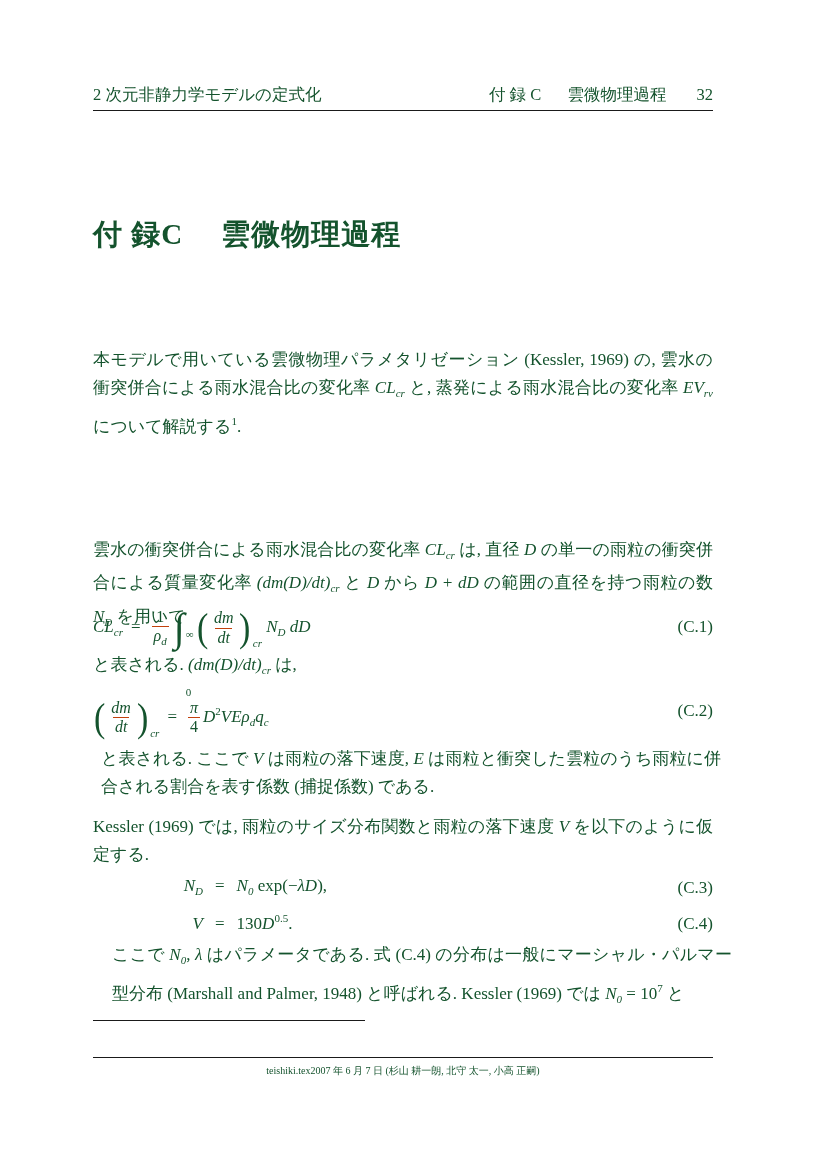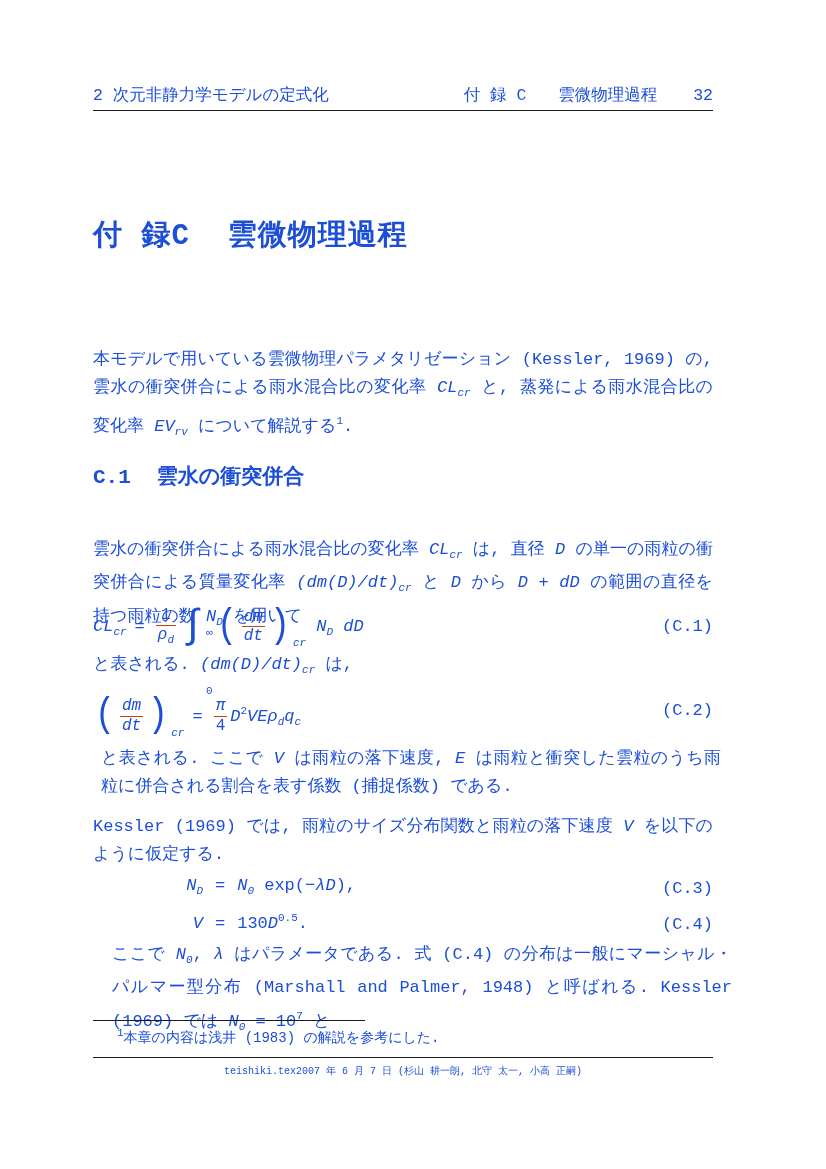--- a/index.html
+++ b/index.html
@@ -1,18 +1,18 @@
 <!DOCTYPE html>
 <html><head>
 <meta charset="utf-8">
 <style>
   html,body { margin:0; padding:0; background:#ffffff; }
   .page {
     position:relative; width:826px; height:1169px; background:#ffffff;
-    font-family:Liberation Mono, monospace; color:#1d4ed8; overflow:hidden;
+    font-family:Liberation Serif, serif; color:#14532d; overflow:hidden;
   }
   .block { position:absolute; left:93px; width:620px; }
 
   
   .hdr { top:84px; display:flex; justify-content:space-between; align-items:baseline;
          font-size:16.5px; }
   .hdr-right span { display:inline-block; }
   .hdr-gap1 { margin-left:22px; }
   .hdr-gap2 { margin-left:26px; }
   .rule { position:absolute; left:93px; width:620px; border-top:1.2px solid #1a1a1a; height:0; }
@@ -93,23 +93,20 @@
   <div class="rule hdr-rule"></div>
 
   <h1 class="block chapter">
     <span>付 録C</span><span class="tgap">雲微物理過程</span>
   </h1>
 
   <p class="block body-p p1">
     <span>本モデルで用いている雲微物理パラメタリゼーション (Kessler, 1969) の, 雲水の衝突併合による雨水混合比の変化率 </span><span class="m">CL</span><sub class="msub">cr</sub><span> と, 蒸発による雨水混合比の変化率 </span><span class="m">EV</span><sub class="msub">rv</sub><span> について解説する</span><sup>1</sup><span>.</span>
   </p>
 
-  <h2 class="block sec">
-    <span>C.1</span><span class="sgap">雲水の衝突併合</span>
-  </h2>
 
   <p class="block body-p p2">
     <span>雲水の衝突併合による雨水混合比の変化率 </span><span class="m">CL</span><sub class="msub">cr</sub><span> は, 直径 </span><span class="m">D</span><span> の単一の雨粒の衝突併合による質量変化率 </span><span class="m">(dm(D)/dt)</span><sub class="msub">cr</sub><span> と </span><span class="m">D</span><span> から </span><span class="m">D + dD</span><span> の範囲の直径を持つ雨粒の数 </span><span class="m">N</span><sub class="msub">D</sub><span> を用いて</span>
   </p>
 
   <div class="block eq eq1">
     <span class="m">CL</span><sub class="msub">cr</sub><span class="rel">=</span><span class="frac">
         <span class="num">1</span>
         <span class="den"><span class="m">ρ</span><sub class="msub">d</sub></span>
       </span><span class="intwrap">
@@ -161,23 +158,20 @@
       <span class="acol-r"><span>130</span><span class="m">D</span><sup class="msup">0.5</sup><span>.</span></span>
       <span class="eqnum">(C.4)</span>
     </div>
   </div>
 
   <p class="block body-p p6">
     <span>ここで </span><span class="m">N</span><sub class="msub">0</sub><span>, </span><span class="m">λ</span><span> はパラメータである. 式 (C.4) の分布は一般にマーシャル・パルマー型分布 (Marshall and Palmer, 1948) と呼ばれる. Kessler (1969) では </span><span class="m">N</span><sub class="msub">0</sub><span> = 10</span><sup class="msup">7</sup><span> と</span>
   </p>
 
   <div class="rule fn-rule"></div>
-  <p class="block fn">
-    <span class="fn-indent"></span><sup>1</sup><span>本章の内容は浅井 (1983) の解説を参考にした.</span>
-  </p>
 
   <div class="rule bot-rule"></div>
   <div class="block ftr">
     <span>teishiki.tex</span>
     <span>2007 年 6 月 7 日 (杉山 耕一朗, 北守 太一, 小高 正嗣)</span>
   </div>
 
 </div>
 
 </body></html>

